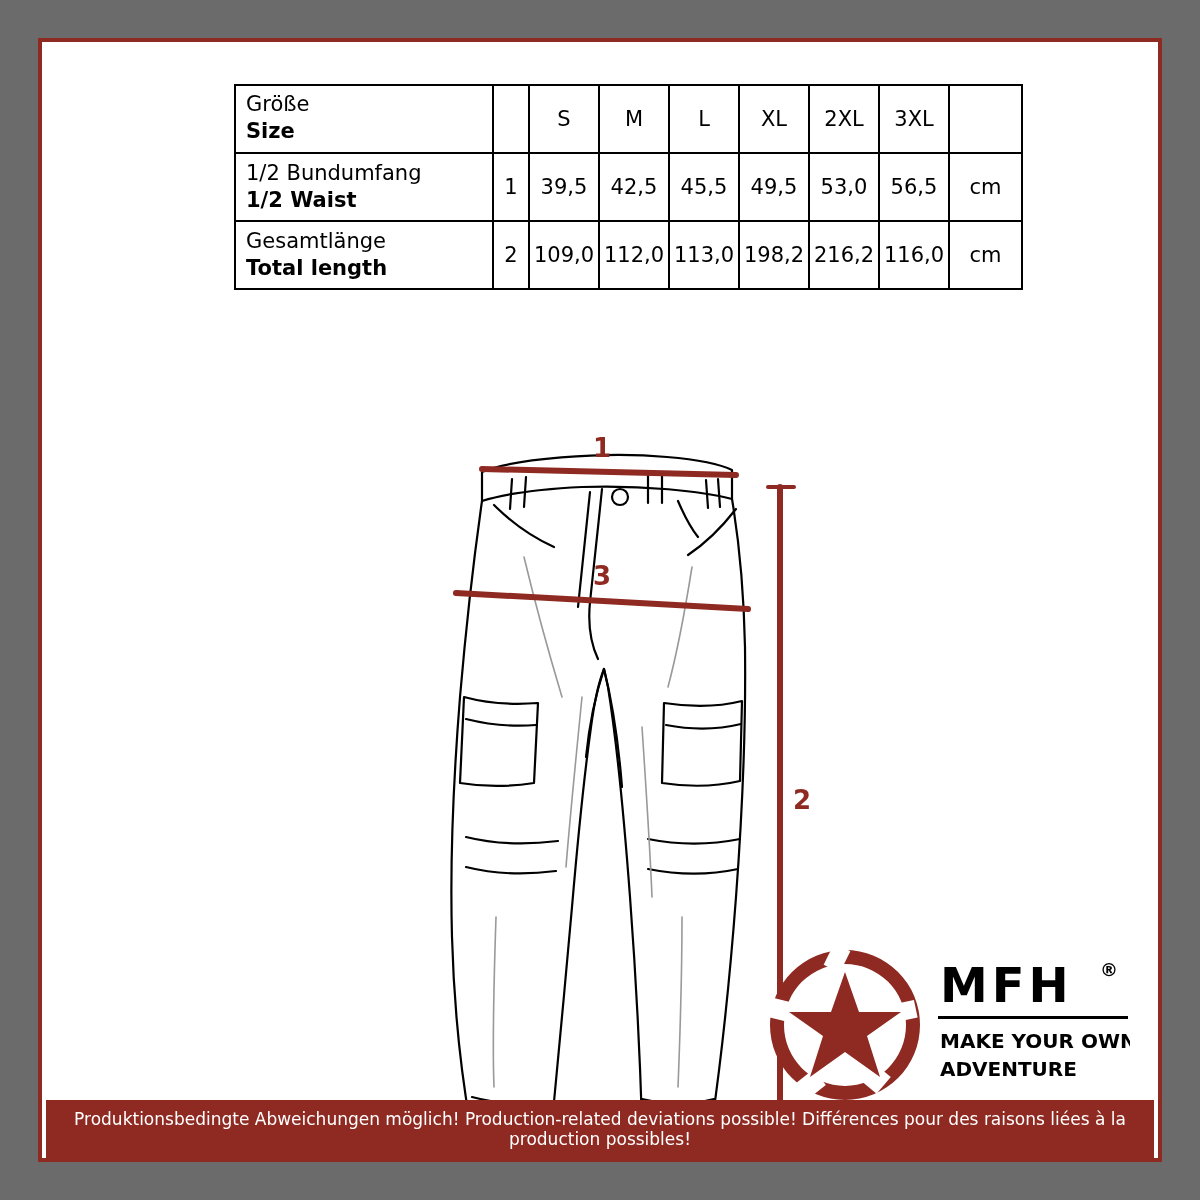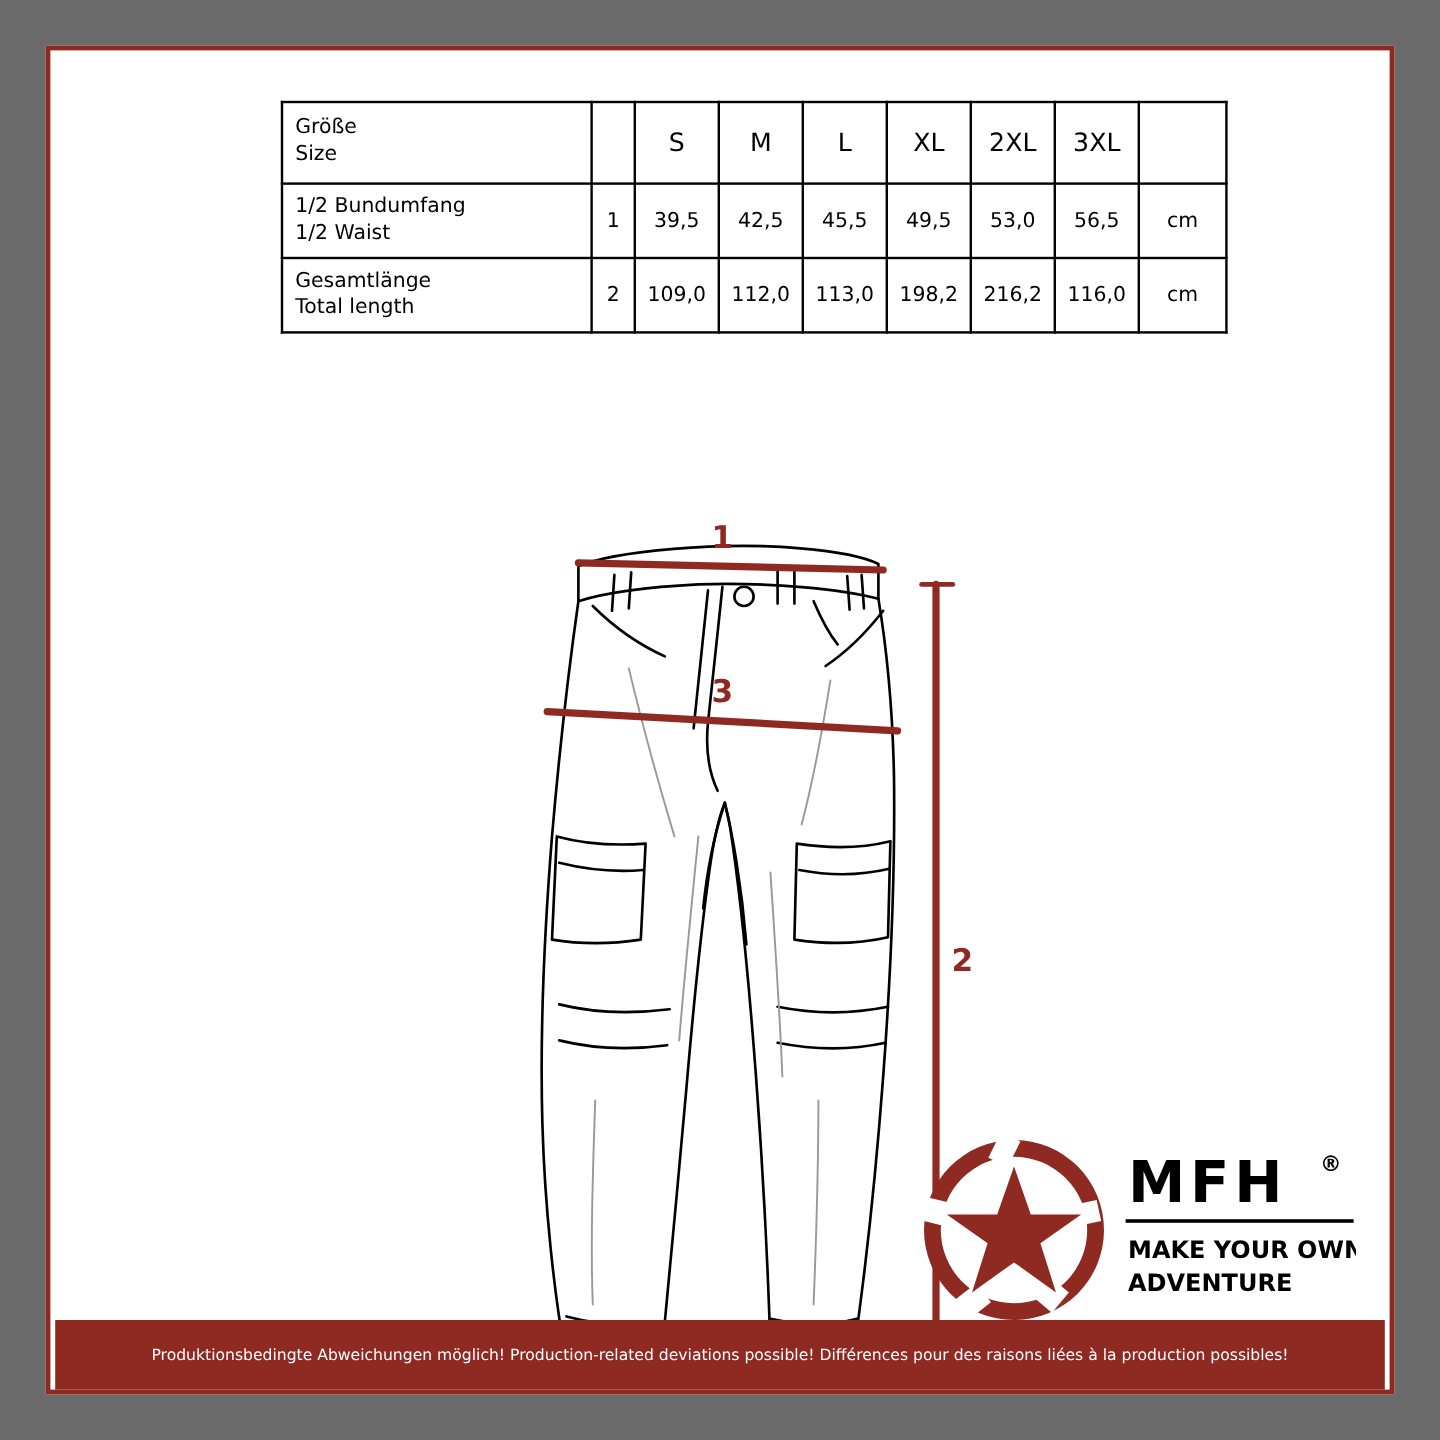--- a/index.html
+++ b/index.html
@@ -34,36 +34,36 @@
   .size-table {
     position: absolute;
     left: 192px;
     top: 42px;
     border-collapse: collapse;
     table-layout: fixed;
   }
   .size-table td, .size-table th {
     border: 2px solid #000;
     font-weight: normal;
-    font-size: 17px;
+    font-size: 21px;
     color: #000;
     text-align: center;
     vertical-align: middle;
     padding: 0;
     height: 62px;
     box-sizing: border-box;
   }
   .size-table .lbl {
     text-align: left;
     padding: 6px 8px 6px 10px;
     width: 258px;
     line-height: 1.28;
   }
   .size-table .lbl .de { display: block; }
-  .size-table .lbl .en { display: block; }
+  .size-table .lbl .en { display: block; font-weight: bold; }
   .size-table .idx { width: 36px; }
   .size-table .val { width: 70px; }
   .size-table .unit { width: 73px; }
   .size-table tr.head td { height: 68px; }
   .size-table tr.head .lbl { padding-top: 4px; }
   .size-table tr.head .sz { font-size: 21px; }
   .size-table td.blank { border: 2px solid #000; }
 
   
   .drawing {
@@ -88,21 +88,21 @@
 
   
   .footer {
     position: absolute;
     left: 4px;
     right: 4px;
     bottom: 0;
     height: 58px;
     background: #8f2a22;
     color: #ffffff;
-    font-size: 13px;
+    font-size: 17px;
     display: flex;
     align-items: center;
     justify-content: center;
     text-align: center;
     padding: 0 10px;
     box-sizing: border-box;
   }
 </style>
 </head>
 <body>

